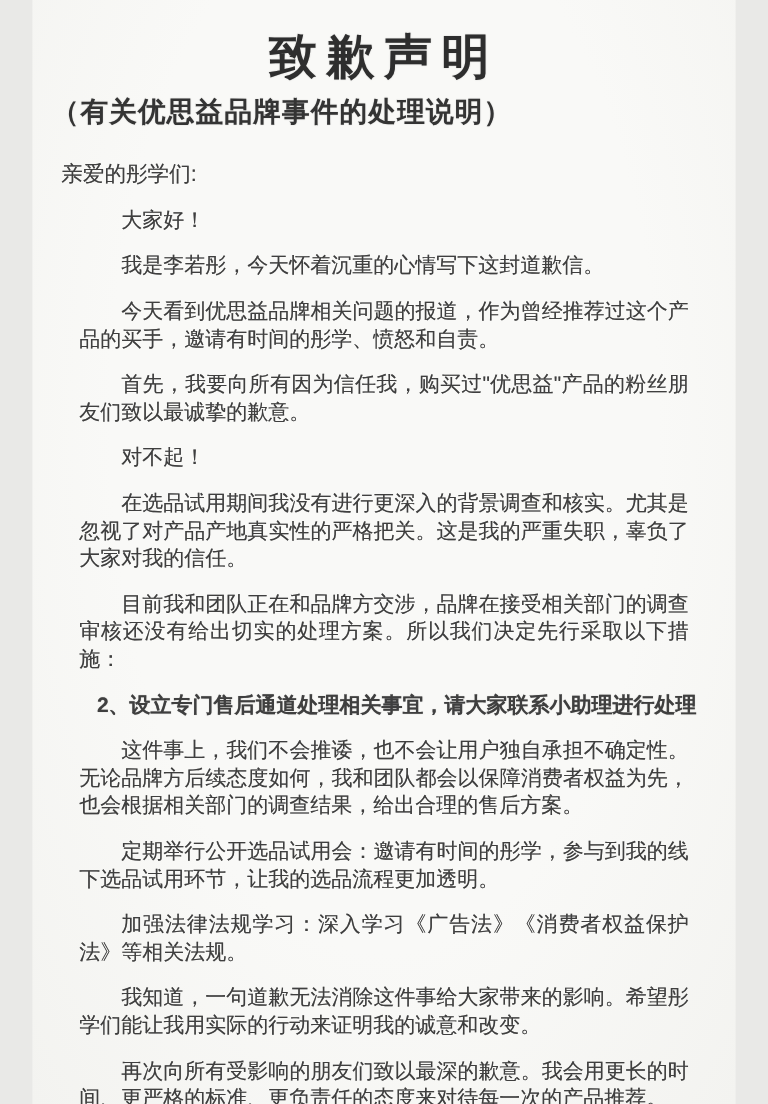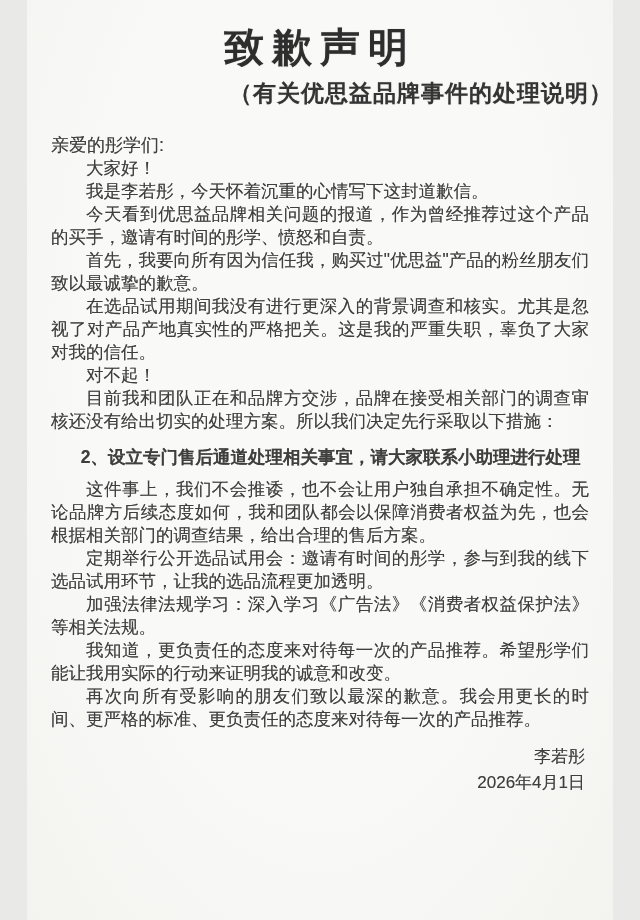--- a/index.html
+++ b/index.html
@@ -22,21 +22,21 @@
     font-family: "Liberation Serif", "DejaVu Serif", serif;
     font-size: 40px;
     font-weight: 700;
     letter-spacing: 8px;
     color: #2e2e2e;
     line-height: 44px;
     text-shadow: 0 0 1px rgba(46,46,46,0.35);
   }
   .doc-subtitle {
     margin: 9px 0 0 16px;
-    text-align: right;
+    text-align: left;
     font-family: "Liberation Serif", "DejaVu Serif", serif;
     font-size: 23px;
     font-weight: 700;
     letter-spacing: 1px;
     color: #343434;
     line-height: 30px;
     text-shadow: 0 0 1px rgba(52,52,52,0.3);
   }
   .doc-body {
     padding: 0 24px;
@@ -44,21 +44,21 @@
     font-size: 17.5px;
     line-height: 23px;
     text-align: justify;
     text-shadow: 0 0 0.5px rgba(63,63,63,0.55);
   }
   .salutation {
     margin: 0;
     font-size: 18px;
   }
   .para {
-    margin: 0;
+    margin: 15px;
     text-indent: 2em;
   }
   .measures { margin: 13px 0 9px 0; }
   .measure {
     margin: 0;
     text-indent: 1.7em;
     font-weight: 700;
     text-shadow: 0 0 0.6px rgba(63,63,63,0.6);
   }
   .signature-block {
@@ -77,32 +77,32 @@
   <h1 class="doc-title">致歉声明</h1>
   <h2 class="doc-subtitle">（有关优思益品牌事件的处理说明）</h2>
 
   <div class="doc-body">
     <p class="salutation">亲爱的彤学们:</p>
 
     <p class="para">大家好！</p>
     <p class="para">我是李若彤，今天怀着沉重的心情写下这封道歉信。</p>
     <p class="para">今天看到优思益品牌相关问题的报道，作为曾经推荐过这个产品的买手，邀请有时间的彤学、愤怒和自责。</p>
     <p class="para">首先，我要向所有因为信任我，购买过"优思益"产品的粉丝朋友们致以最诚挚的歉意。</p>
+    <p class="para">对不起！</p>
     <p class="para">在选品试用期间我没有进行更深入的背景调查和核实。尤其是忽视了对产品产地真实性的严格把关。这是我的严重失职，辜负了大家对我的信任。</p>
-    <p class="para">对不起！</p>
     <p class="para">目前我和团队正在和品牌方交涉，品牌在接受相关部门的调查审核还没有给出切实的处理方案。所以我们决定先行采取以下措施：</p>
 
     <div class="measures">
       <p class="measure">2、设立专门售后通道处理相关事宜，请大家联系小助理进行处理</p>
     </div>
 
     <p class="para">这件事上，我们不会推诿，也不会让用户独自承担不确定性。无论品牌方后续态度如何，我和团队都会以保障消费者权益为先，也会根据相关部门的调查结果，给出合理的售后方案。</p>
     <p class="para">定期举行公开选品试用会：邀请有时间的彤学，参与到我的线下选品试用环节，让我的选品流程更加透明。</p>
     <p class="para">加强法律法规学习：深入学习《广告法》《消费者权益保护法》等相关法规。</p>
-    <p class="para">我知道，更负责任的态度来对待每一次的产品推荐。希望彤学们能让我用实际的行动来证明我的诚意和改变。</p>
+    <p class="para">我知道，一句道歉无法消除这件事给大家带来的影响。希望彤学们能让我用实际的行动来证明我的诚意和改变。</p>
     <p class="para">再次向所有受影响的朋友们致以最深的歉意。我会用更长的时间、更严格的标准、更负责任的态度来对待每一次的产品推荐。</p>
 
     <div class="signature-block">
       <p>李若彤</p>
       <p>2026年4月1日</p>
     </div>
   </div>
 </div>
 
 </body></html>

